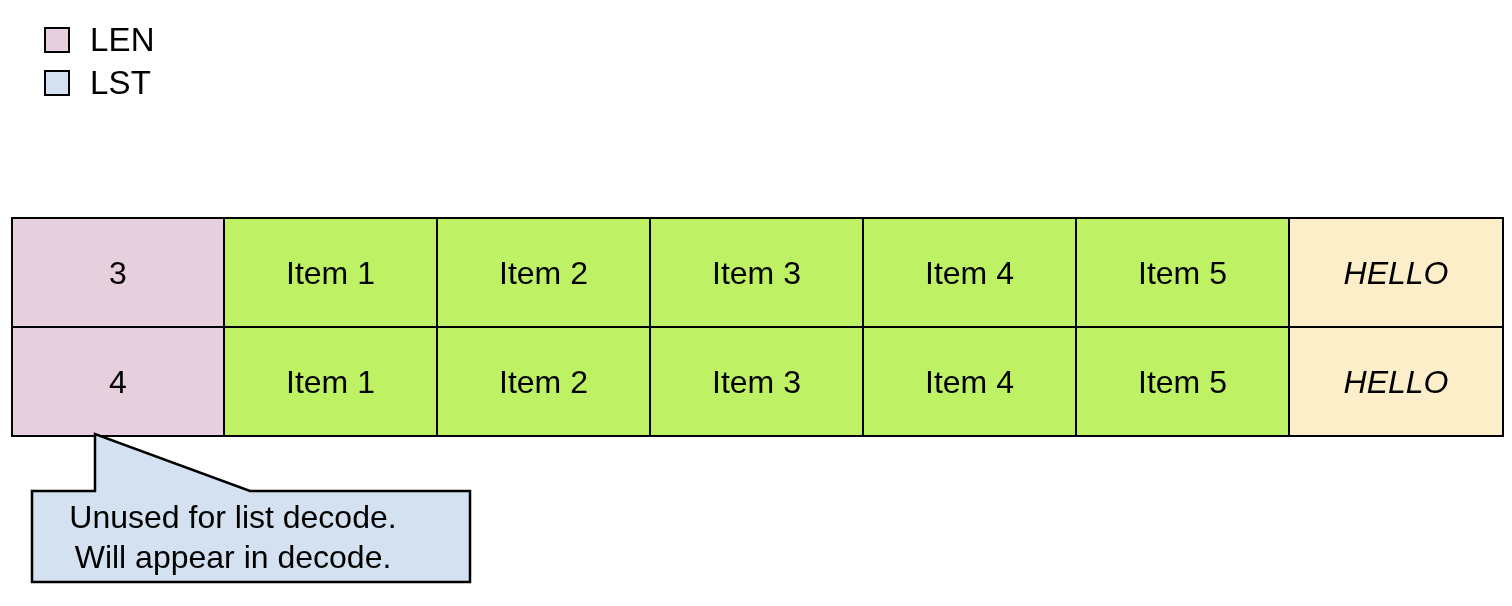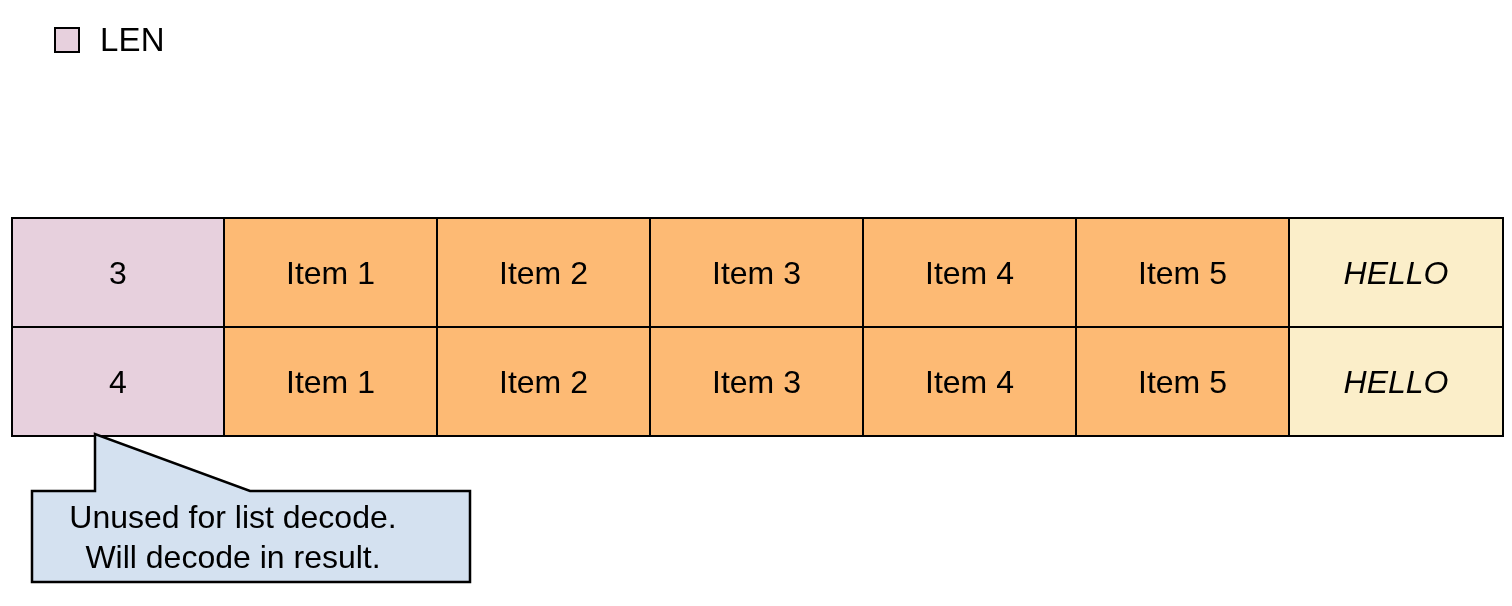--- a/index.html
+++ b/index.html
@@ -12,21 +12,21 @@
     height: 606px;
     position: relative;
     font-family: "Liberation Sans", sans-serif;
     color: #000000;
     overflow: hidden;
   }
 
   
   #legend {
     position: absolute;
-    left: 54px;
+    left: 44px;
     top: 18px;
     width: 400px;
   }
   .legend-row {
     display: flex;
     align-items: center;
     height: 43px;
   }
   .legend-swatch {
     width: 26px;
@@ -57,21 +57,21 @@
     border: 2.5px solid #000000;
     text-align: center;
     vertical-align: middle;
     font-size: 32px;
     line-height: 32px;
     height: 109px;
     padding: 0;
     box-sizing: border-box;
   }
   td.cell-len { background: #e7d0dd; }
-  td.cell-lst { background: #fdba74; }
+  td.cell-lst { background: #bef264; }
   td.cell-fld { background: #fbeec9; font-style: italic; }
 
   col.col-len { width: 212px; }
   col.col-lst { width: 213px; }
   col.col-fld { width: 214px; }
 
   
   #callout {
     position: absolute;
     left: 0;
@@ -98,20 +98,24 @@
 </head>
 <body>
 
 <div id="legend">
 
   <div class="legend-row">
     <span class="legend-swatch" style="background:#e7d0dd"></span>
     <span class="legend-label">LEN</span>
   </div>
 
+  <div class="legend-row">
+    <span class="legend-swatch" style="background:#d4e1f0"></span>
+    <span class="legend-label">LST</span>
+  </div>
 
 
 </div>
 
 <table id="packet-table">
   <colgroup>
     <col class="col-len">
       <col class="col-lst">
       <col class="col-lst">
       <col class="col-lst">
@@ -141,14 +145,14 @@
   </tbody>
 </table>
 
 <svg id="callout" viewBox="0 0 520 170" width="520" height="170">
 
   <polygon points="32,66 95,66 95,9 250,66 470,66 470,157 32,157" fill="#d4e1f0" stroke="#000000" stroke-width="2.5" stroke-linejoin="miter"></polygon>
 </svg>
 
 <div id="callout-text">
   <span class="callout-line">Unused for list decode.</span>
-  <span class="callout-line">Will decode in result.</span>
+  <span class="callout-line">Will appear in decode.</span>
 </div>
 
 </body></html>

